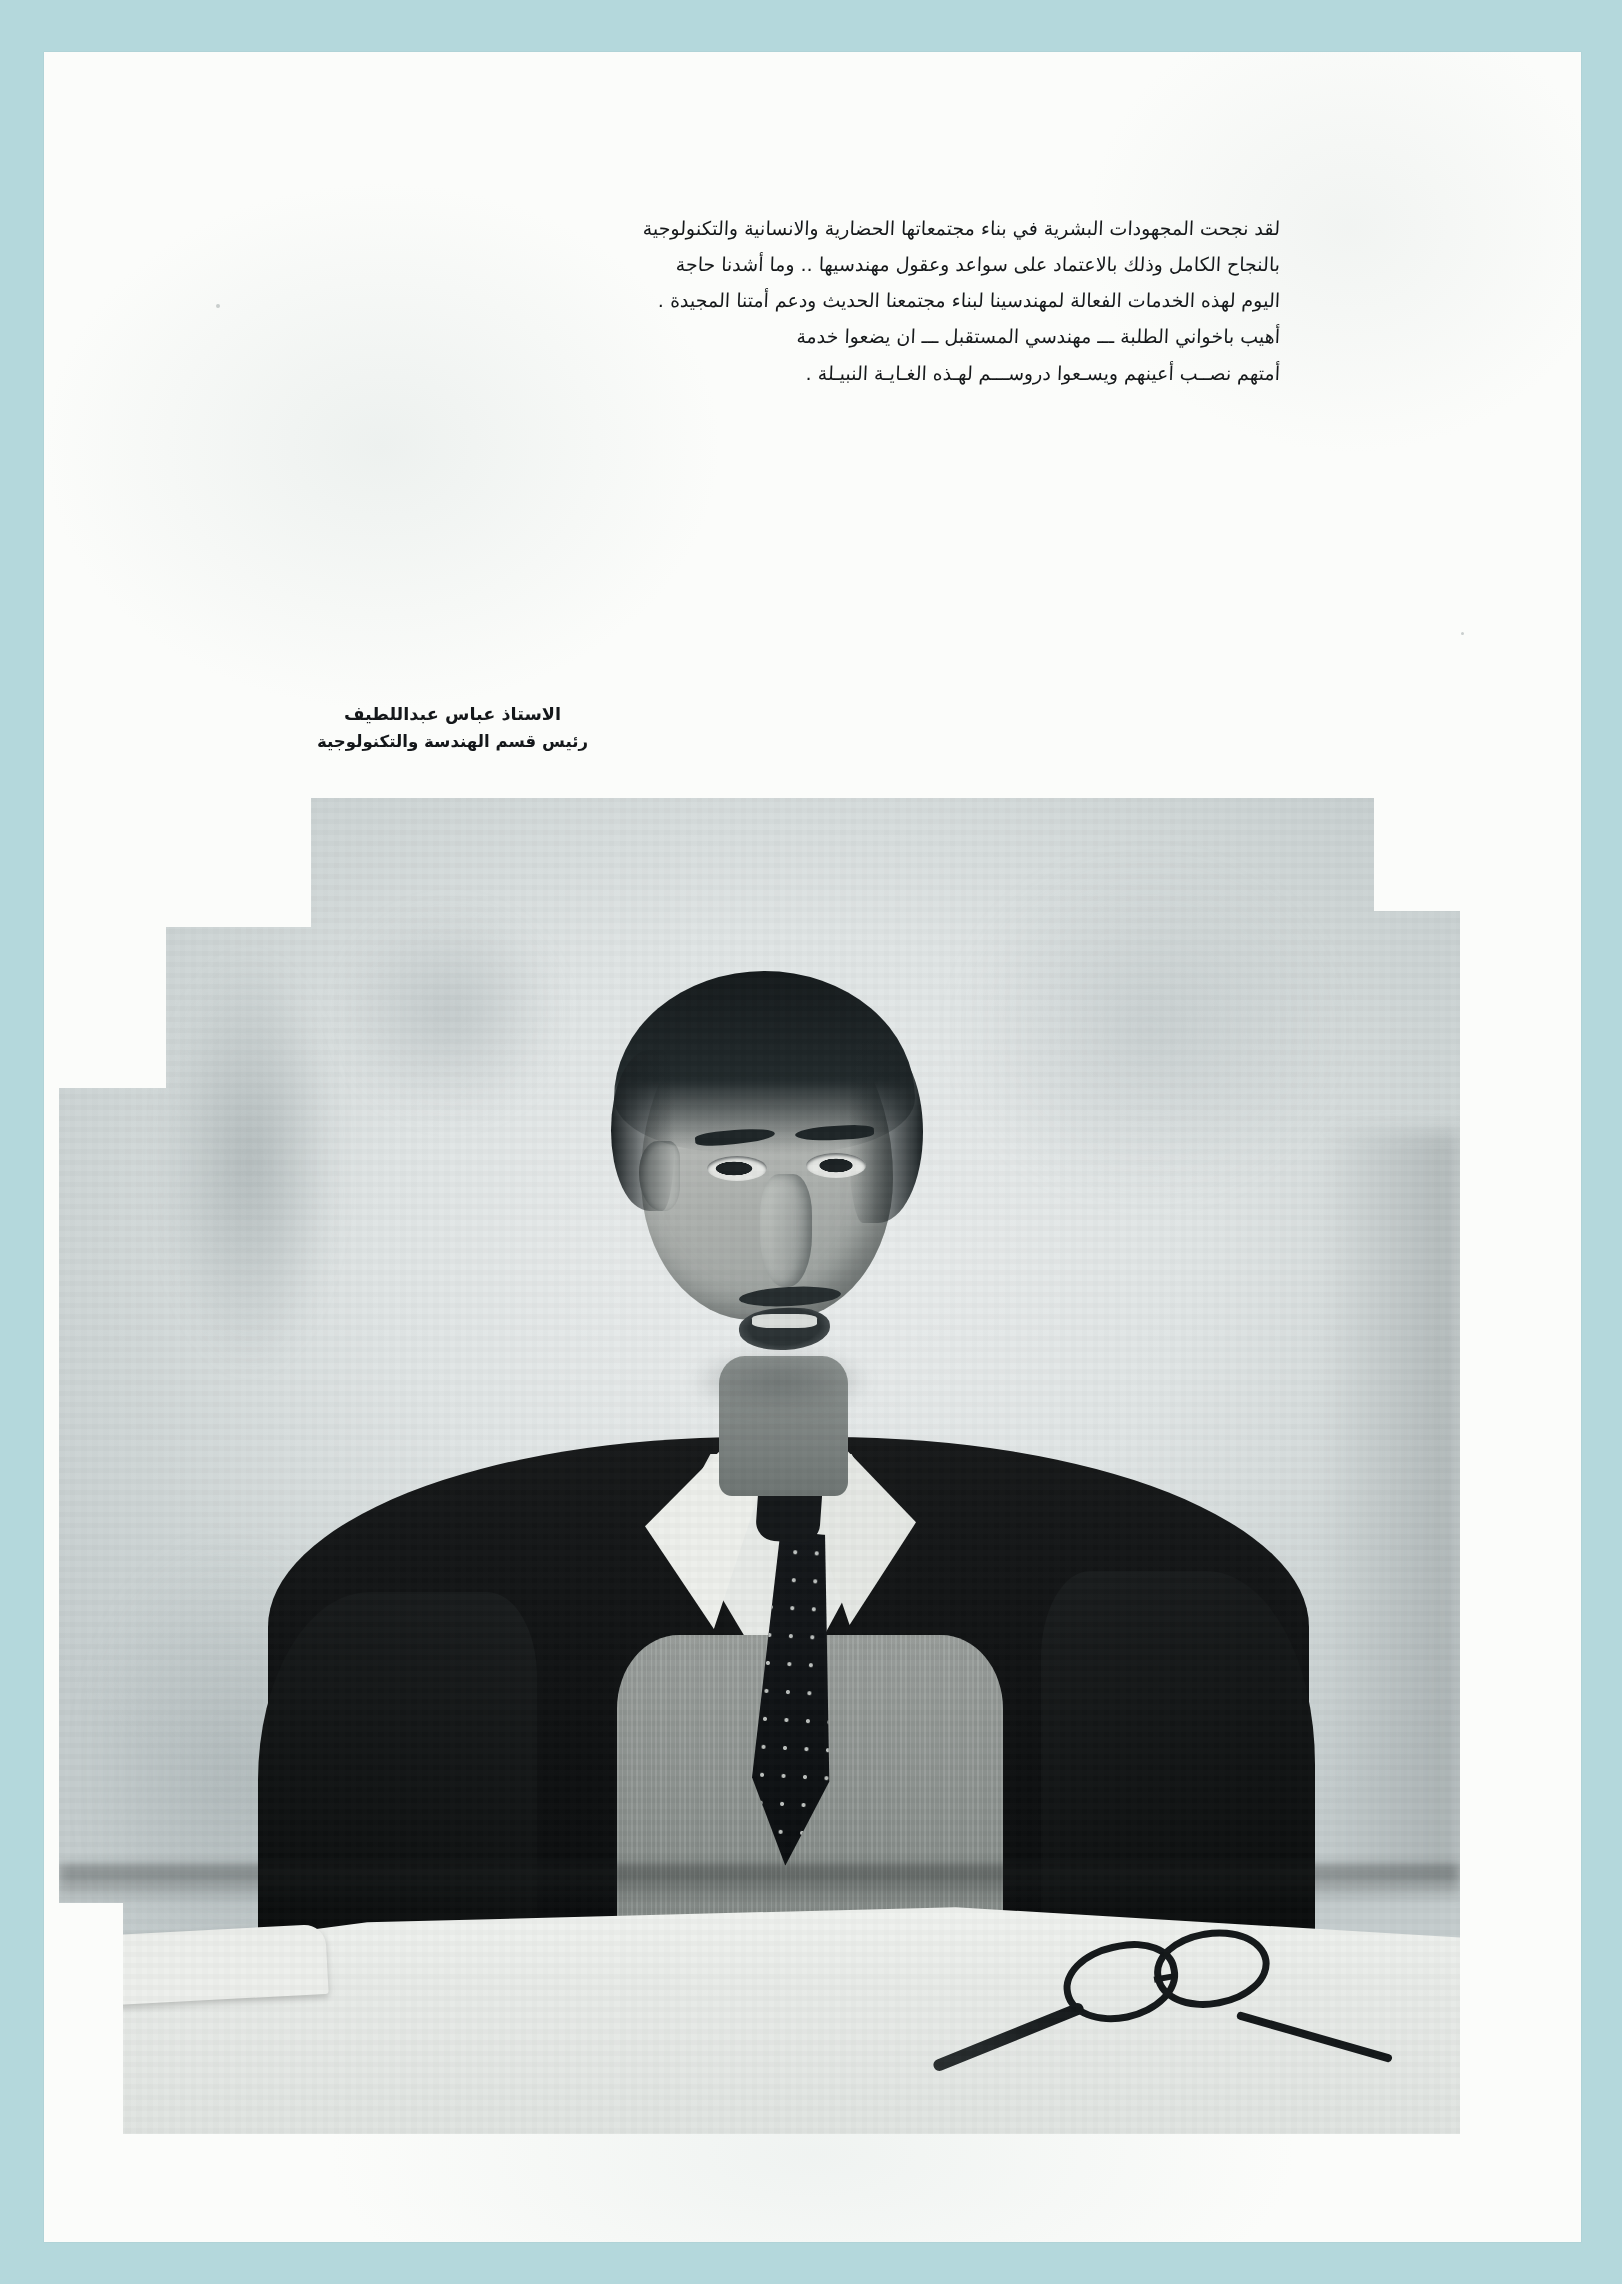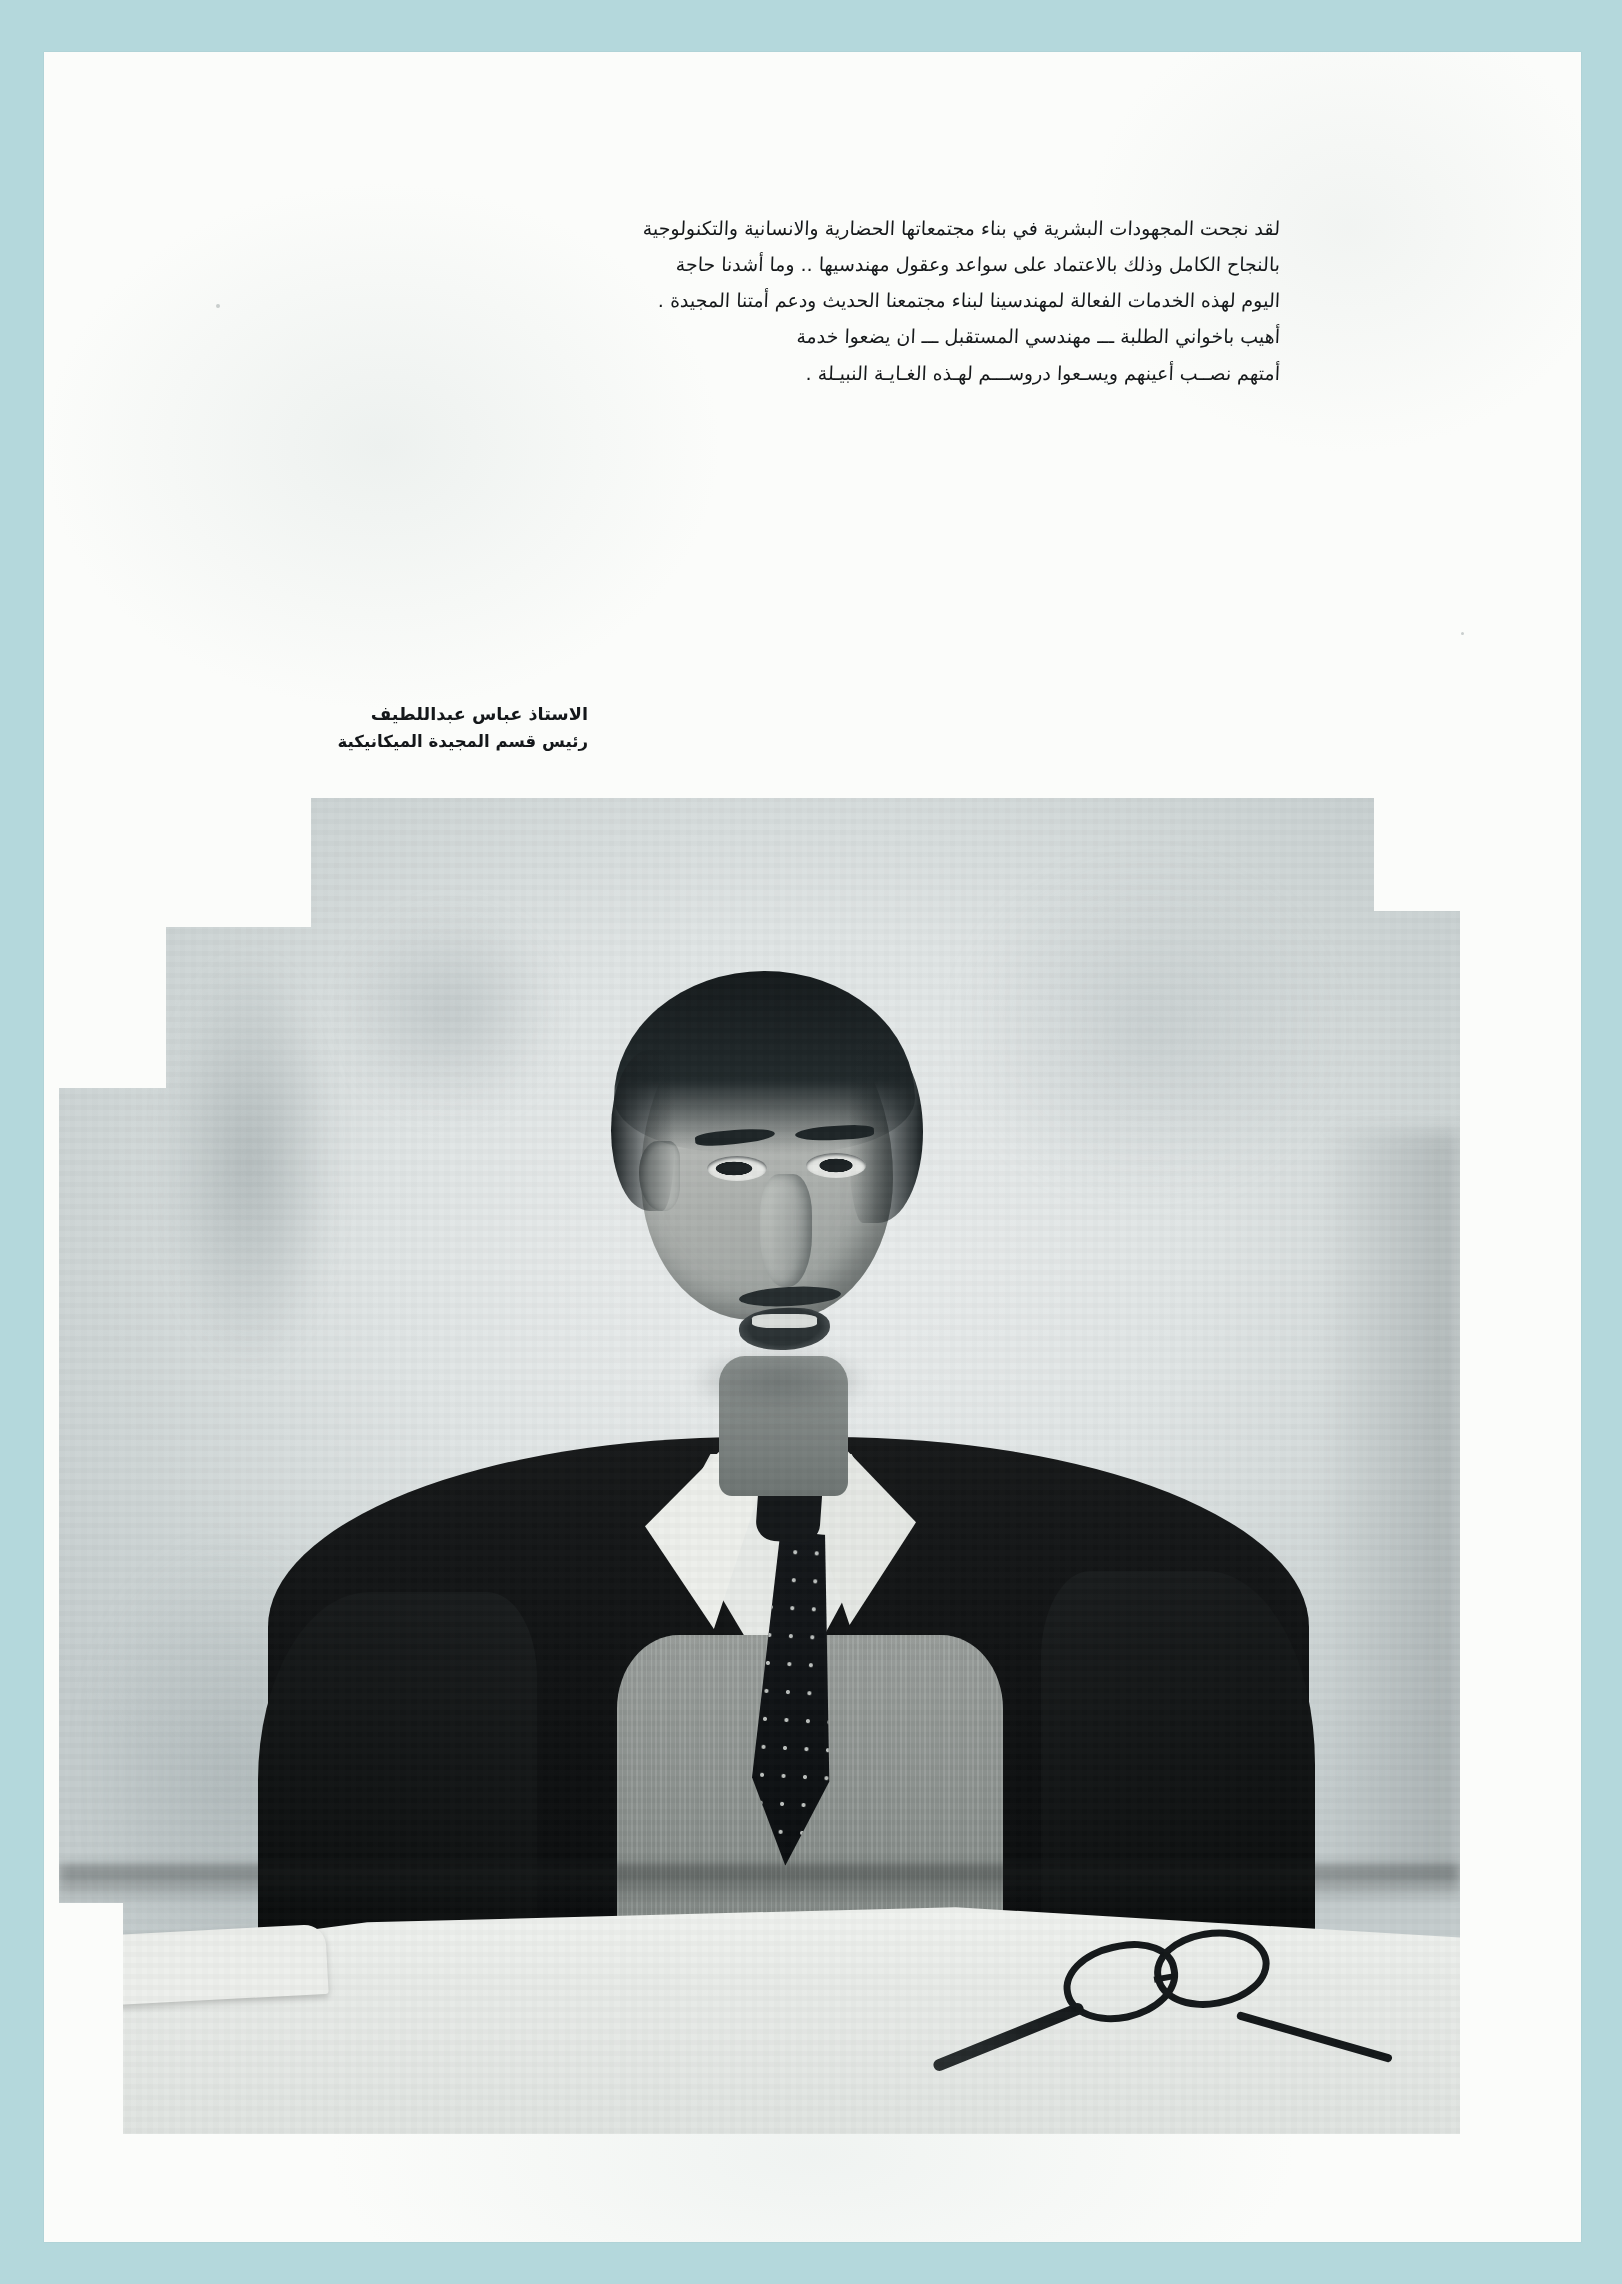--- a/index.html
+++ b/index.html
@@ -68,21 +68,21 @@
   .handwriting-block .hw-line.indent-2 { padding-left: 14px; }
   .handwriting-block .hw-line.indent-3 { padding-left: 4.3px; }
   .handwriting-block .hw-line.wide { letter-spacing: 0.8px; }
 
   
   .signature-block {
     position: absolute;
     right: 993px;
     top: 652px;
     direction: rtl;
-    text-align: right;
+    text-align: center;
   }
   .signature-block .sig-name {
     font-family: "DejaVu Sans", sans-serif;
     font-size: 17.7px;
     font-weight: 700;
     color: #14171a;
     letter-spacing: -0.3px;
     margin-bottom: 7.5px;
     white-space: nowrap;
   }
@@ -474,21 +474,21 @@
     <div class="handwriting-block">
       <div class="hw-line indent-1">لقد نجحت المجهودات البشرية في بناء مجتمعاتها الحضارية والانسانية والتكنولوجية</div>
       <div class="hw-line indent-2">بالنجاح الكامل وذلك بالاعتماد على سواعد وعقول مهندسيها .. وما أشدنا حاجة</div>
       <div class="hw-line indent-3">اليوم لهذه الخدمات الفعالة لمهندسينا لبناء مجتمعنا الحديث ودعم أمتنا المجيدة .</div>
       <div class="hw-line wide">أهيب باخواني الطلبة ـــ مهندسي المستقبل ـــ ان يضعوا خدمة</div>
       <div class="hw-line wide">أمتهم نصــب أعينهم ويسـعوا دروســـم لهـذه الغـايـة النبيـلة .</div>
     </div>
 
     <div class="signature-block">
       <div class="sig-name">الاستاذ عباس عبداللطيف</div>
-      <div class="sig-role">رئيس قسم المجيدة الميكانيكية</div>
+      <div class="sig-role">رئيس قسم الهندسة والتكنولوجية</div>
     </div>
 
     <div class="photo-wrap">
       <div class="photo">
 
         <div class="wall-smudge-a"></div>
         <div class="wall-smudge-b"></div>
         <div class="wall-smudge-c"></div>
         <div class="wall-smudge-d"></div>
         <div class="photo-right-dark"></div>

